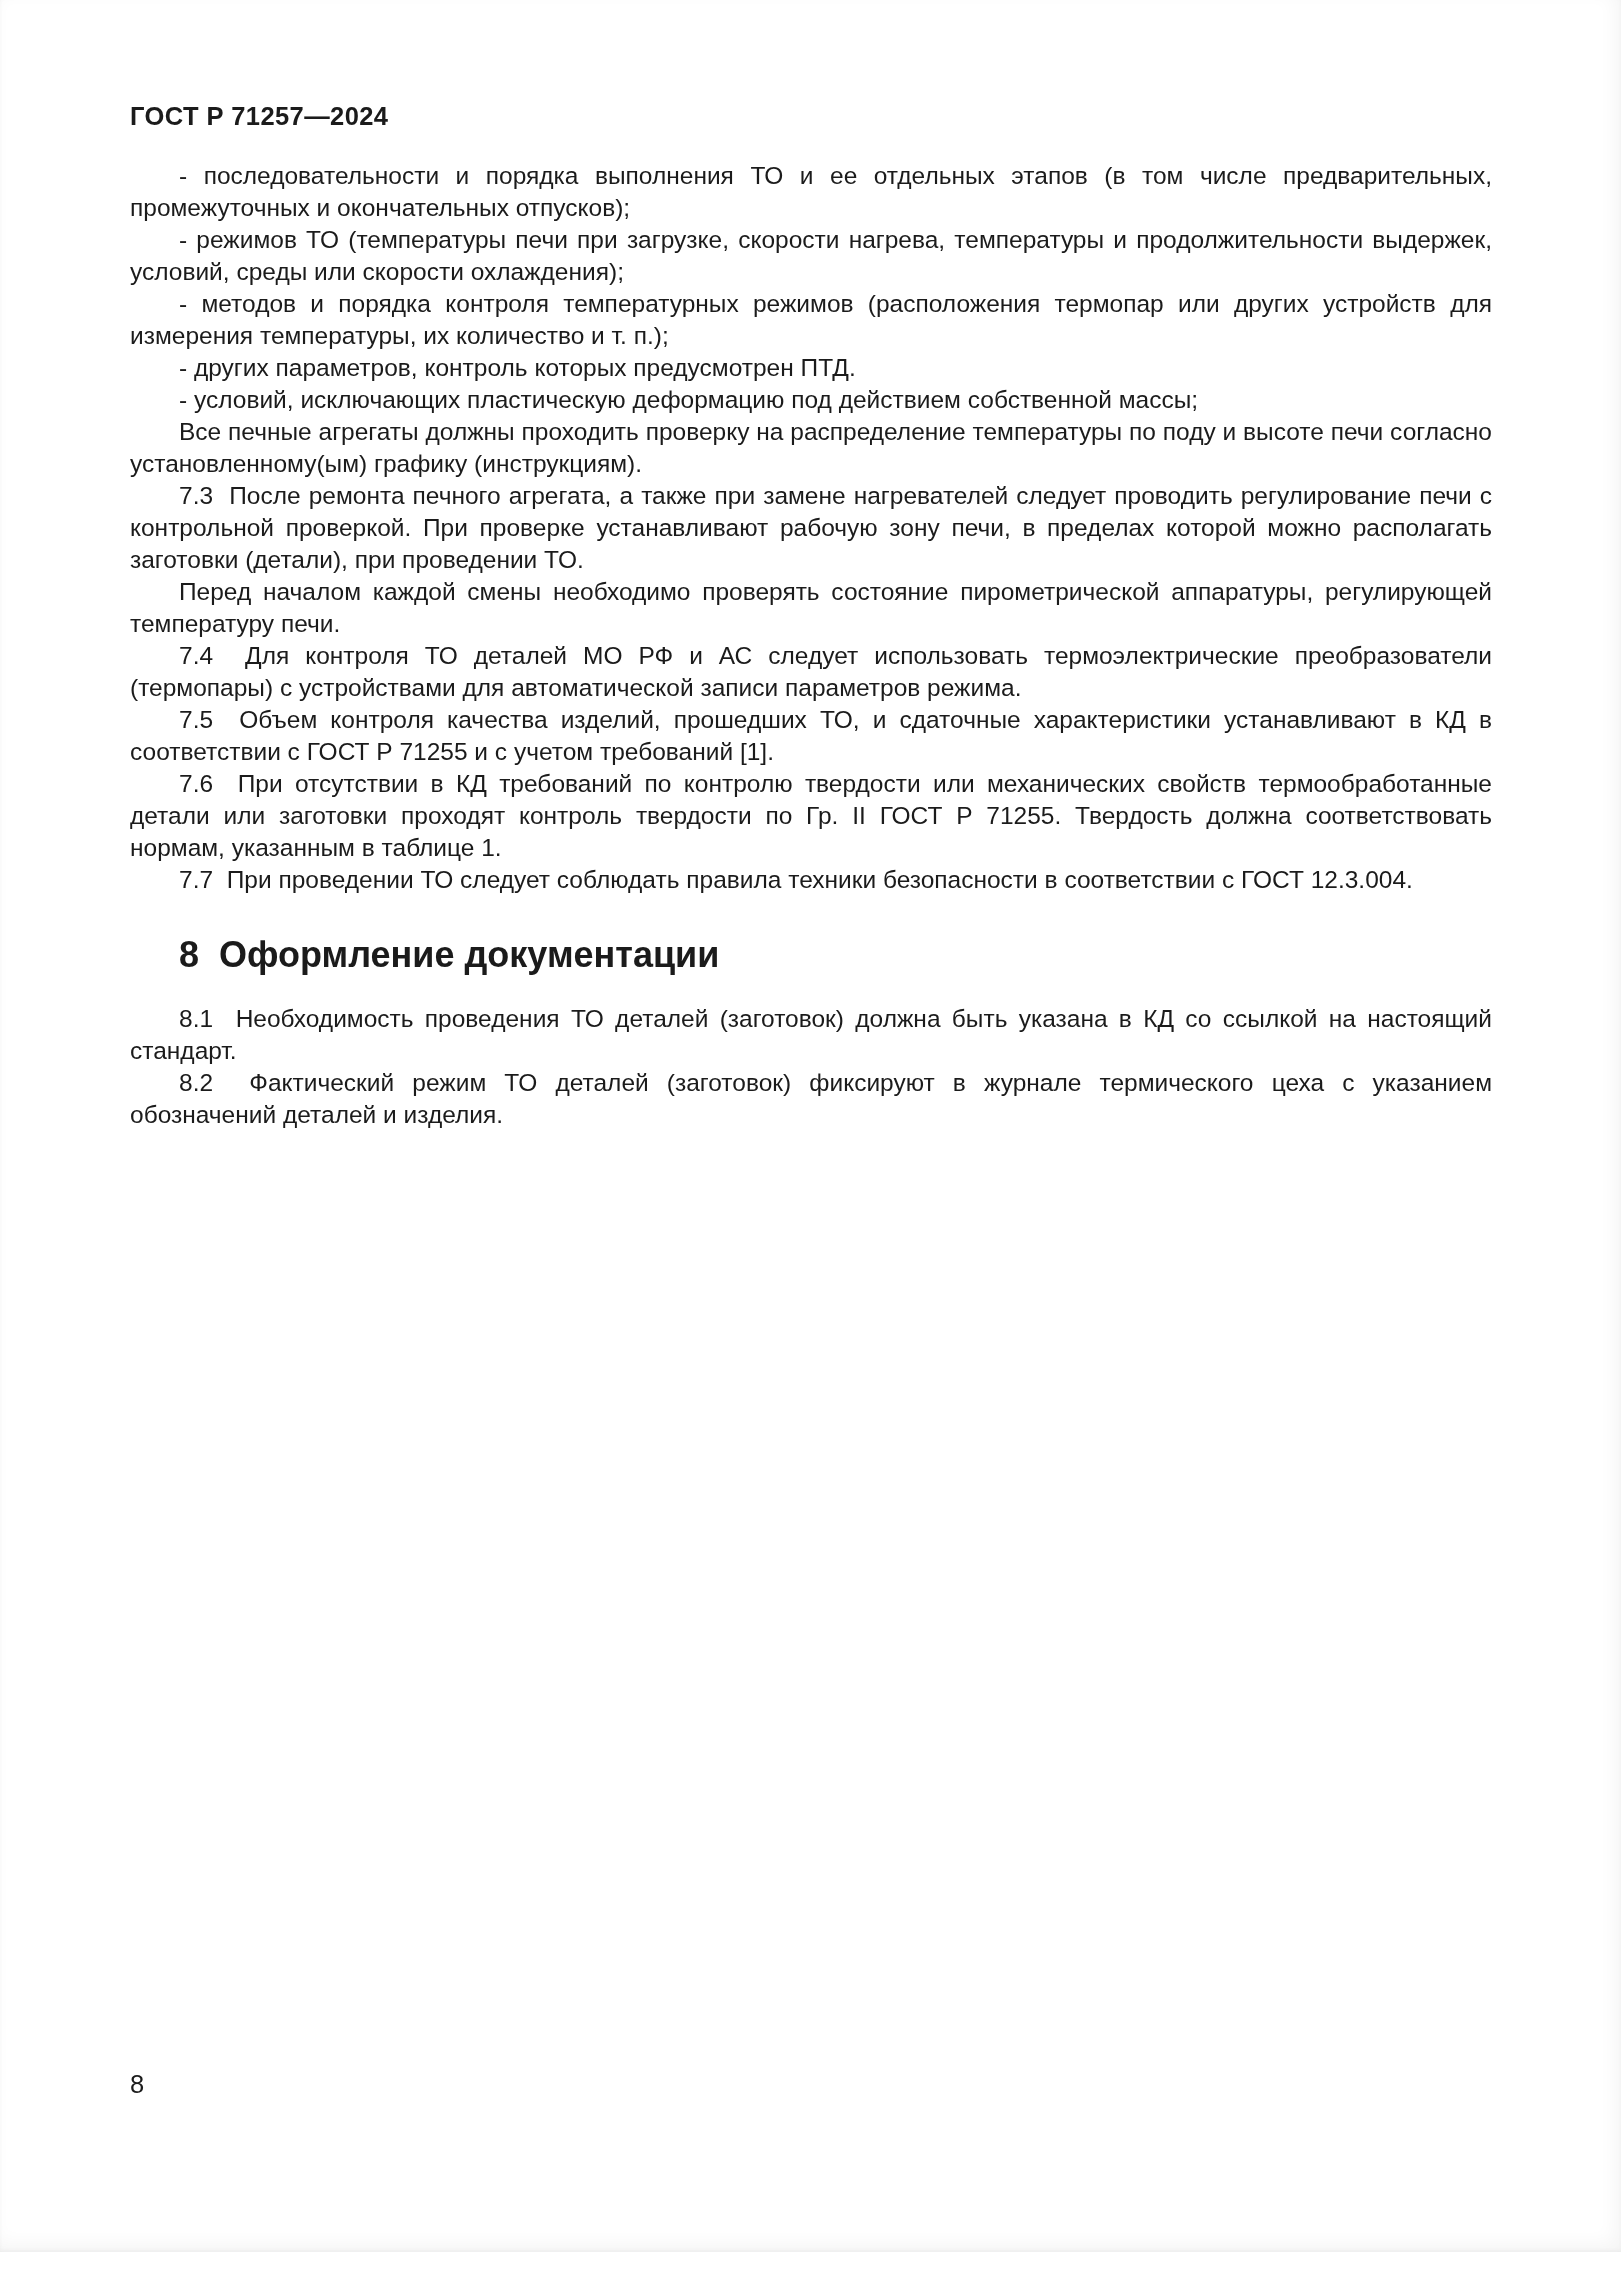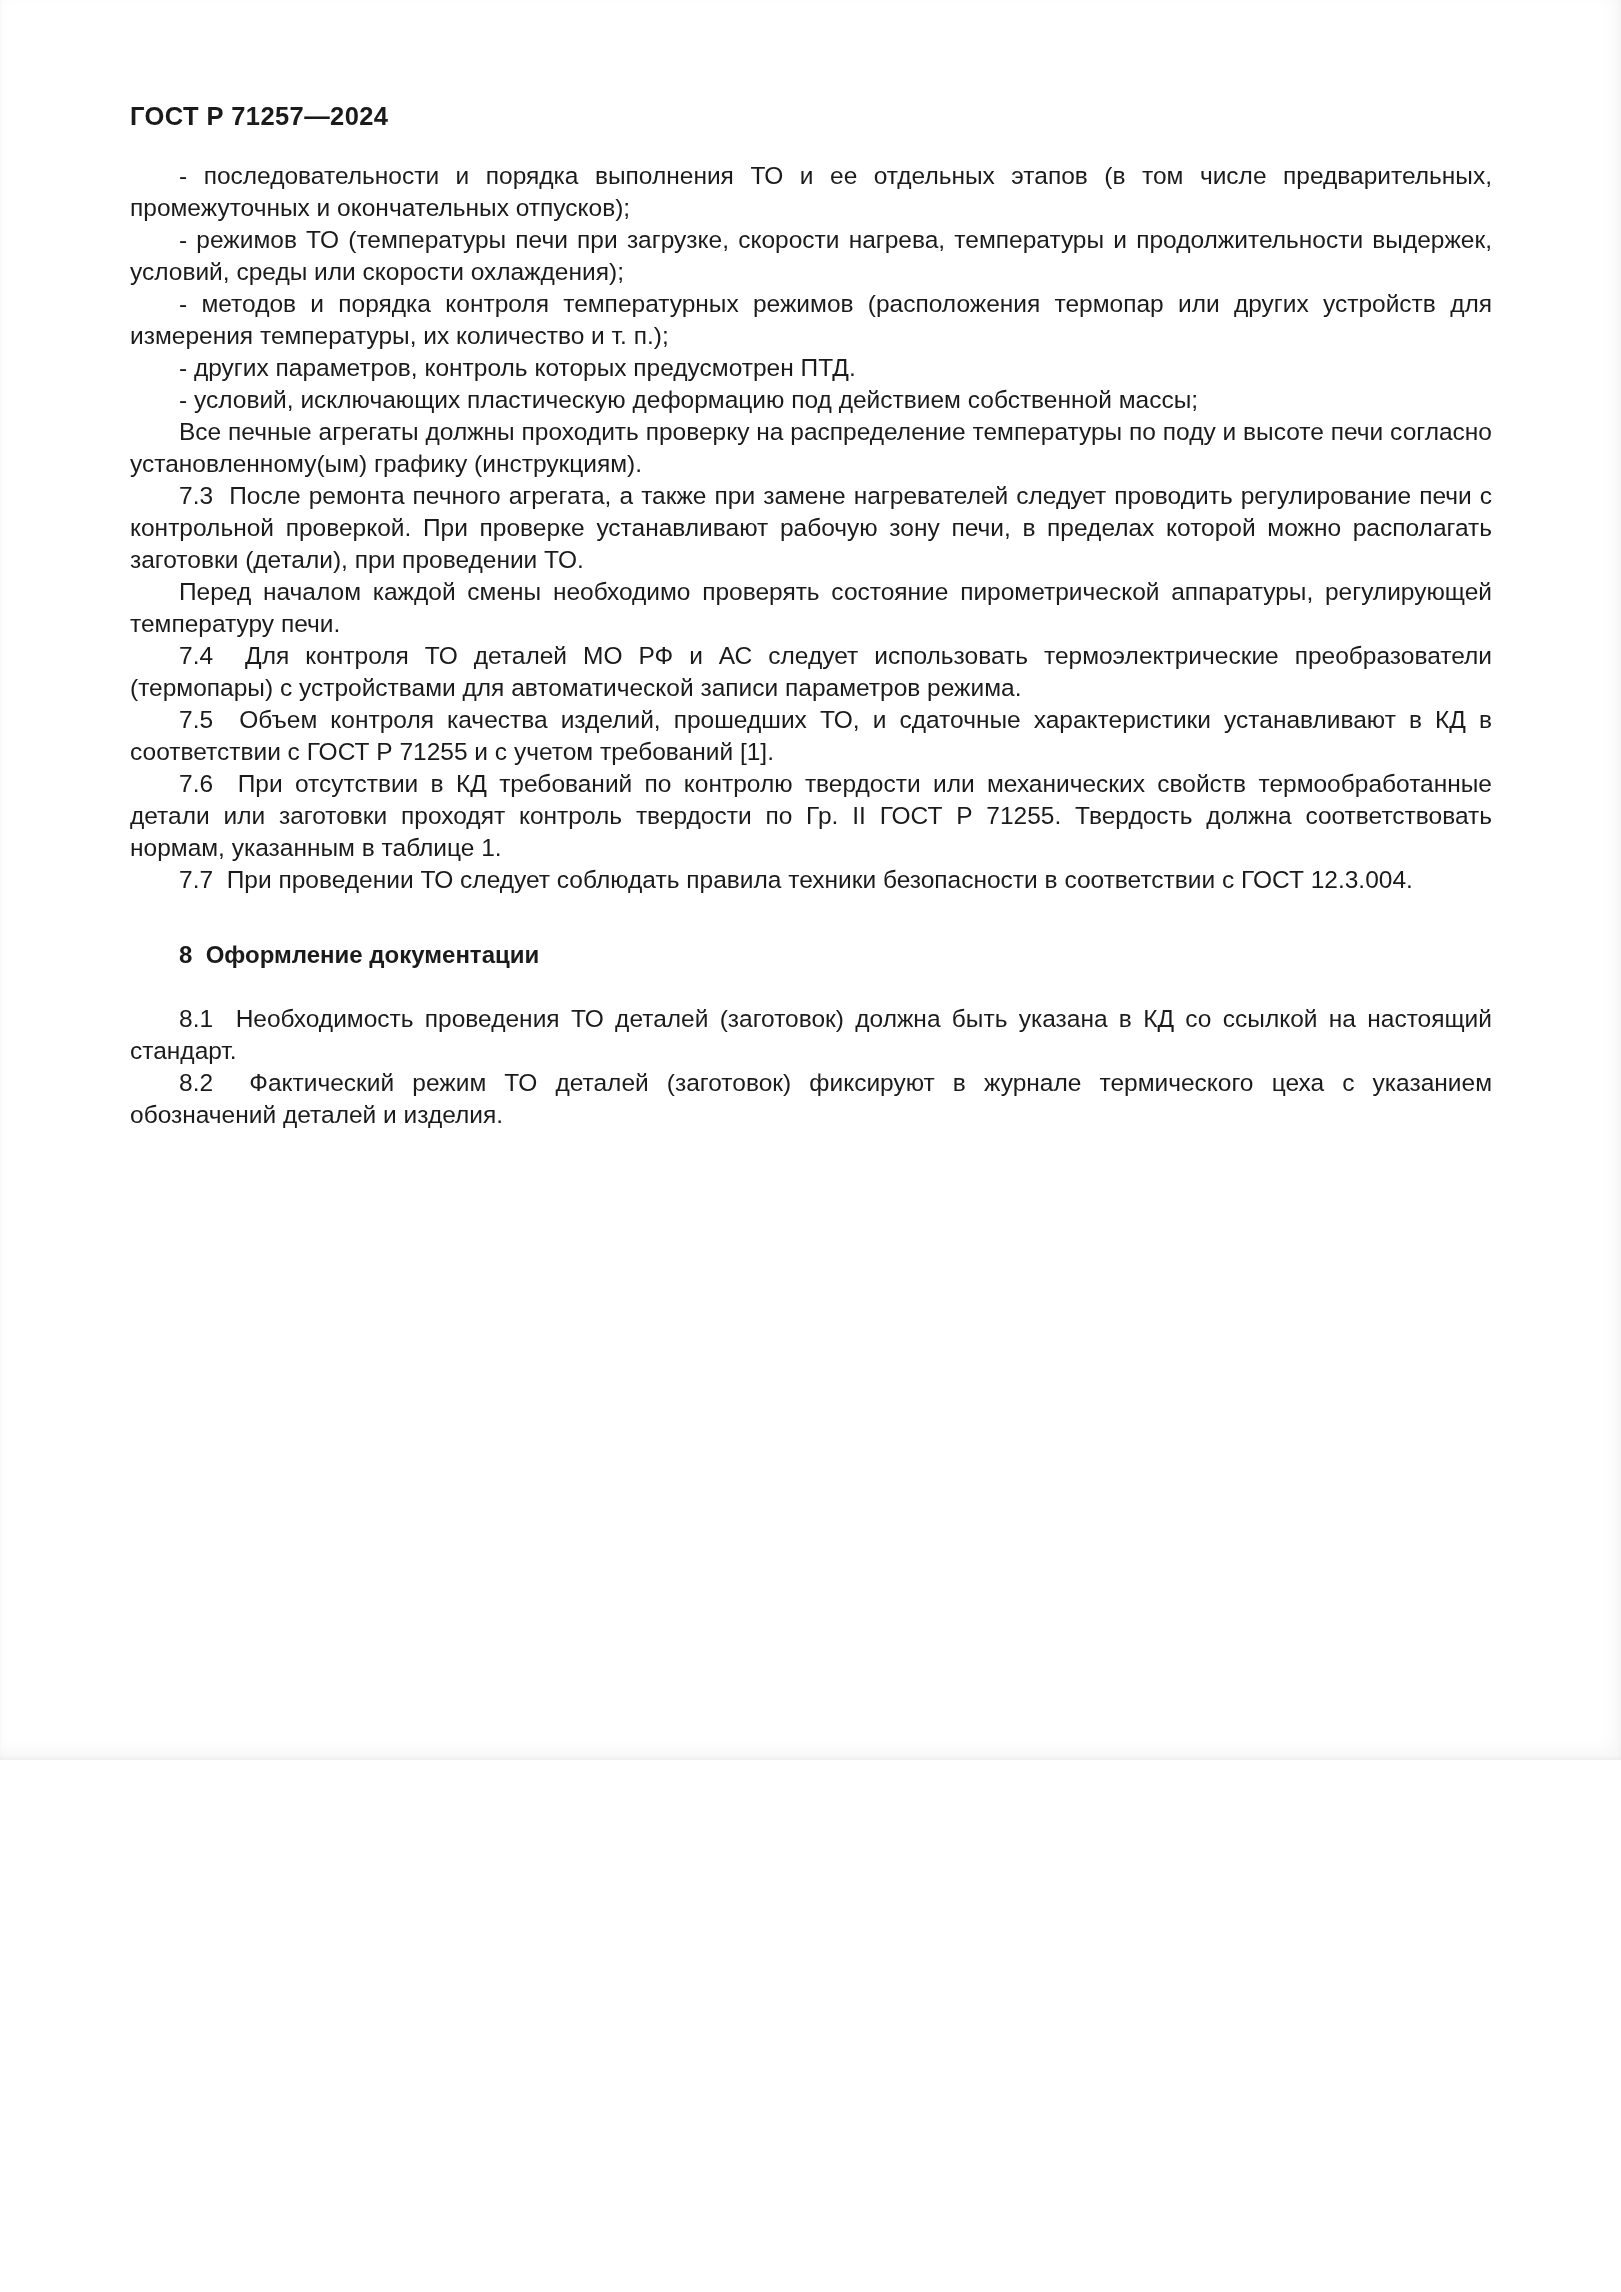--- a/index.html
+++ b/index.html
@@ -3,21 +3,21 @@
 <meta charset="utf-8">
 <style>
   html, body {
     margin: 0;
     padding: 0;
     background: #ffffff;
   }
   .page {
     position: relative;
     width: 1621px;
-    height: 1760px;
+    height: 2252px;
     background: #ffffff;
     font-family: "Liberation Sans", sans-serif;
     color: #1b1b1b;
     overflow: hidden;
   }
   
   .page::after {
     content: "";
     position: absolute;
     inset: 0;
@@ -43,21 +43,21 @@
     text-align: justify;
   }
   .para {
     margin: 0;
     text-indent: 49px;
   }
   .heading {
     margin: 41px 0 31px 0;
     text-indent: 49px;
     text-align: left;
-    font-size: 24px;
+    font-size: 36px;
     line-height: 35px;
     font-weight: bold;
   }
   .page-number {
     position: absolute;
     left: 130px;
     top: 2070px;
     font-size: 25.5px;
   }
 </style>

